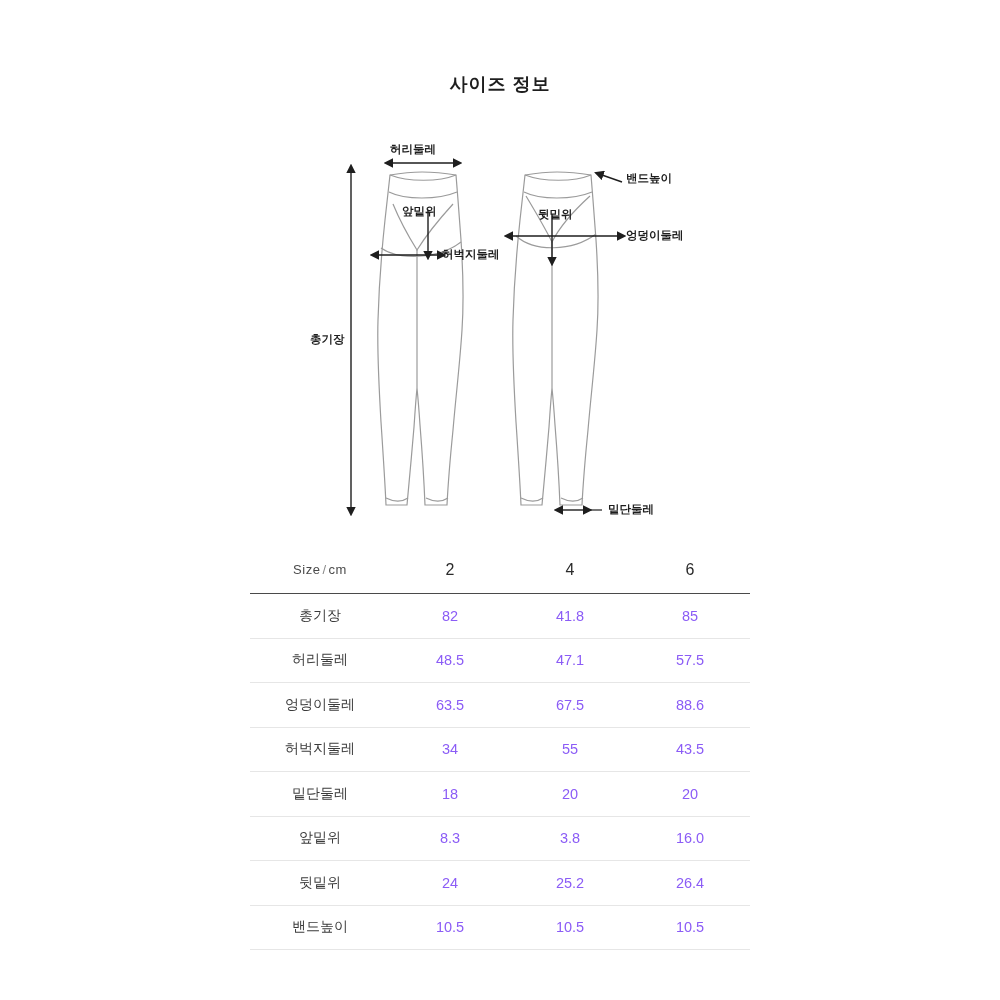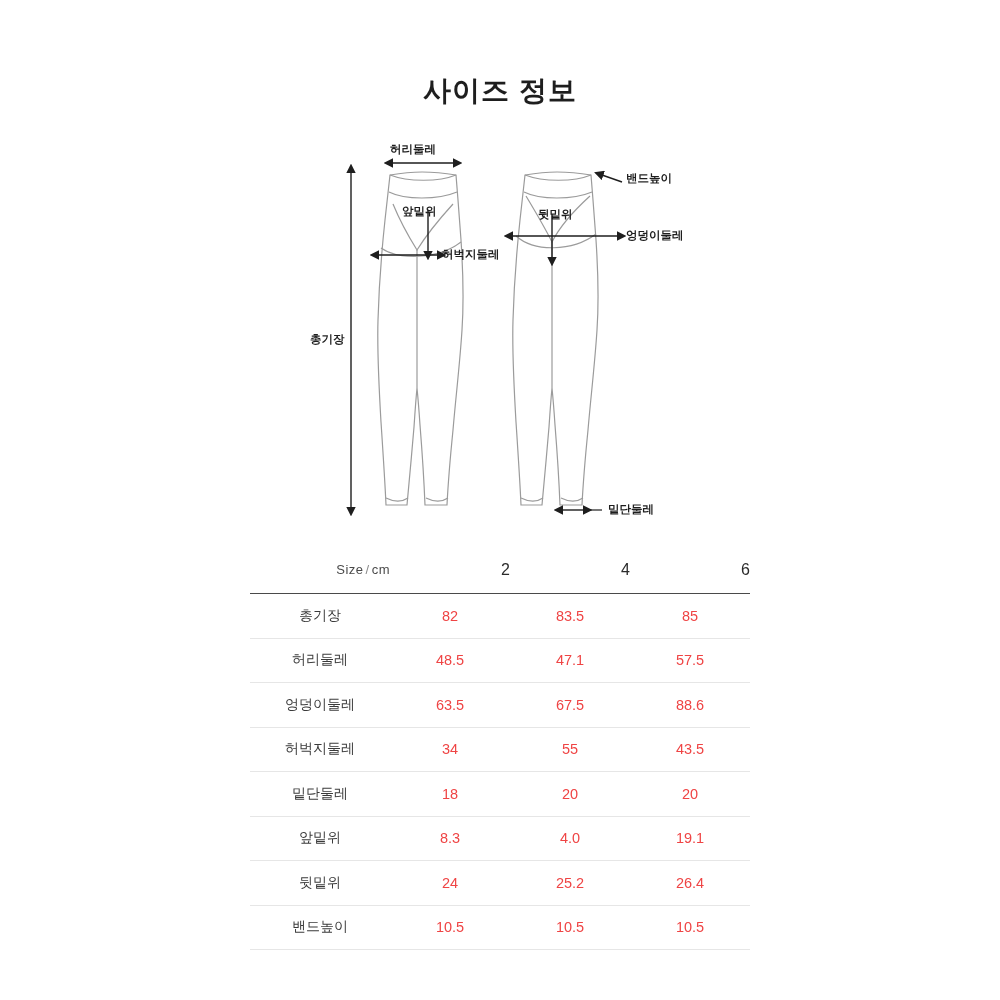--- a/index.html
+++ b/index.html
@@ -21,21 +21,21 @@
     position: relative;
   }
 
   
   .title {
     position: absolute;
     top: 72px;
     left: 0;
     width: 1000px;
     text-align: center;
-    font-size: 28px;
+    font-size: 18px;
     font-weight: bold;
     letter-spacing: 1px;
     color: #1e1e1e;
   }
 
   
   .illus {
     position: absolute;
     top: 130px;
     left: 250px;
@@ -62,32 +62,31 @@
   }
   table.size-table {
     border-collapse: collapse;
     width: 500px;
     table-layout: fixed;
   }
   table.size-table th,
   table.size-table td {
     text-align: center;
     font-size: 14.5px;
-    color: #ef4444;
+    color: #8b5cf6;
     padding: 0;
     height: 43.5px;
     vertical-align: middle;
     font-weight: normal;
   }
   table.size-table thead th {
     font-size: 16px;
     color: #2b2b2b;
     height: 47px;
     border-bottom: 1.4px solid #4a4a4a;
-    text-align: right;
   }
   table.size-table thead th.first-col {
     font-size: 13px;
     color: #4a4a4a;
     letter-spacing: 0.5px;
   }
   table.size-table tbody td {
     border-bottom: 1px solid #e6e6e6;
   }
   table.size-table tbody tr:last-child td {
@@ -230,21 +229,21 @@
           </th>
           <th>2</th>
           <th>4</th>
           <th>6</th>
         </tr>
       </thead>
       <tbody>
         <tr>
           <td class="first-col">총기장</td>
           <td>82</td>
-          <td>83.5</td>
+          <td>41.8</td>
           <td>85</td>
         </tr>
         <tr>
           <td class="first-col">허리둘레</td>
           <td>48.5</td>
           <td>47.1</td>
           <td>57.5</td>
         </tr>
         <tr>
           <td class="first-col">엉덩이둘레</td>
@@ -260,22 +259,22 @@
         </tr>
         <tr>
           <td class="first-col">밑단둘레</td>
           <td>18</td>
           <td>20</td>
           <td>20</td>
         </tr>
         <tr>
           <td class="first-col">앞밑위</td>
           <td>8.3</td>
-          <td>4.0</td>
-          <td>19.1</td>
+          <td>3.8</td>
+          <td>16.0</td>
         </tr>
         <tr>
           <td class="first-col">뒷밑위</td>
           <td>24</td>
           <td>25.2</td>
           <td>26.4</td>
         </tr>
         <tr>
           <td class="first-col">밴드높이</td>
           <td>10.5</td>

